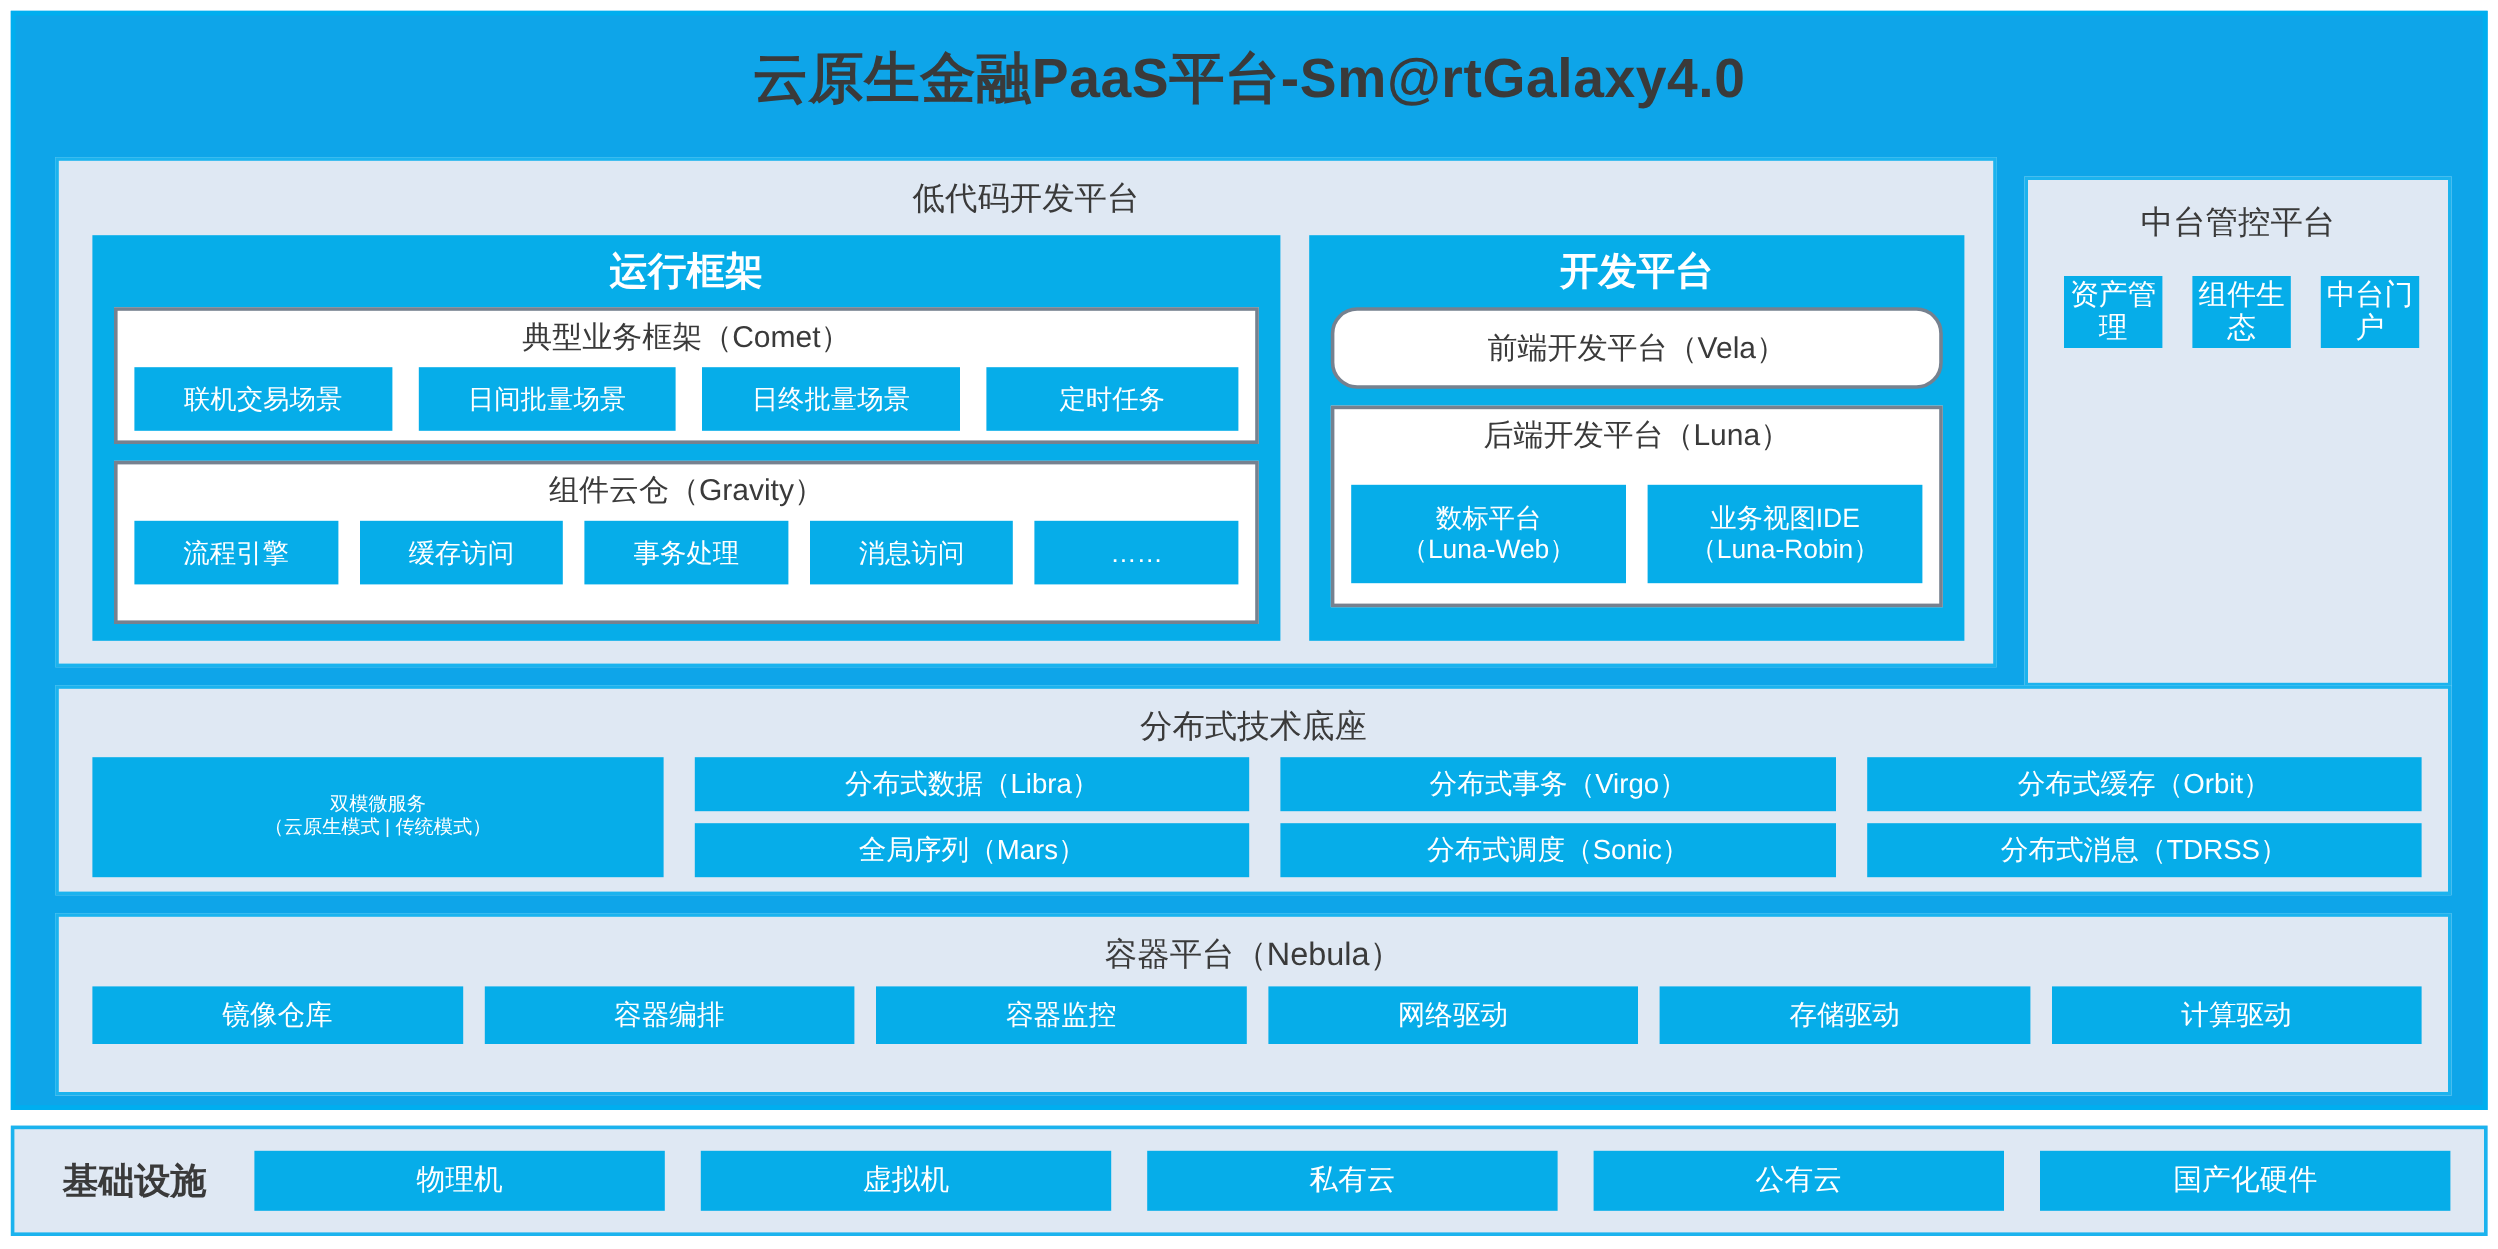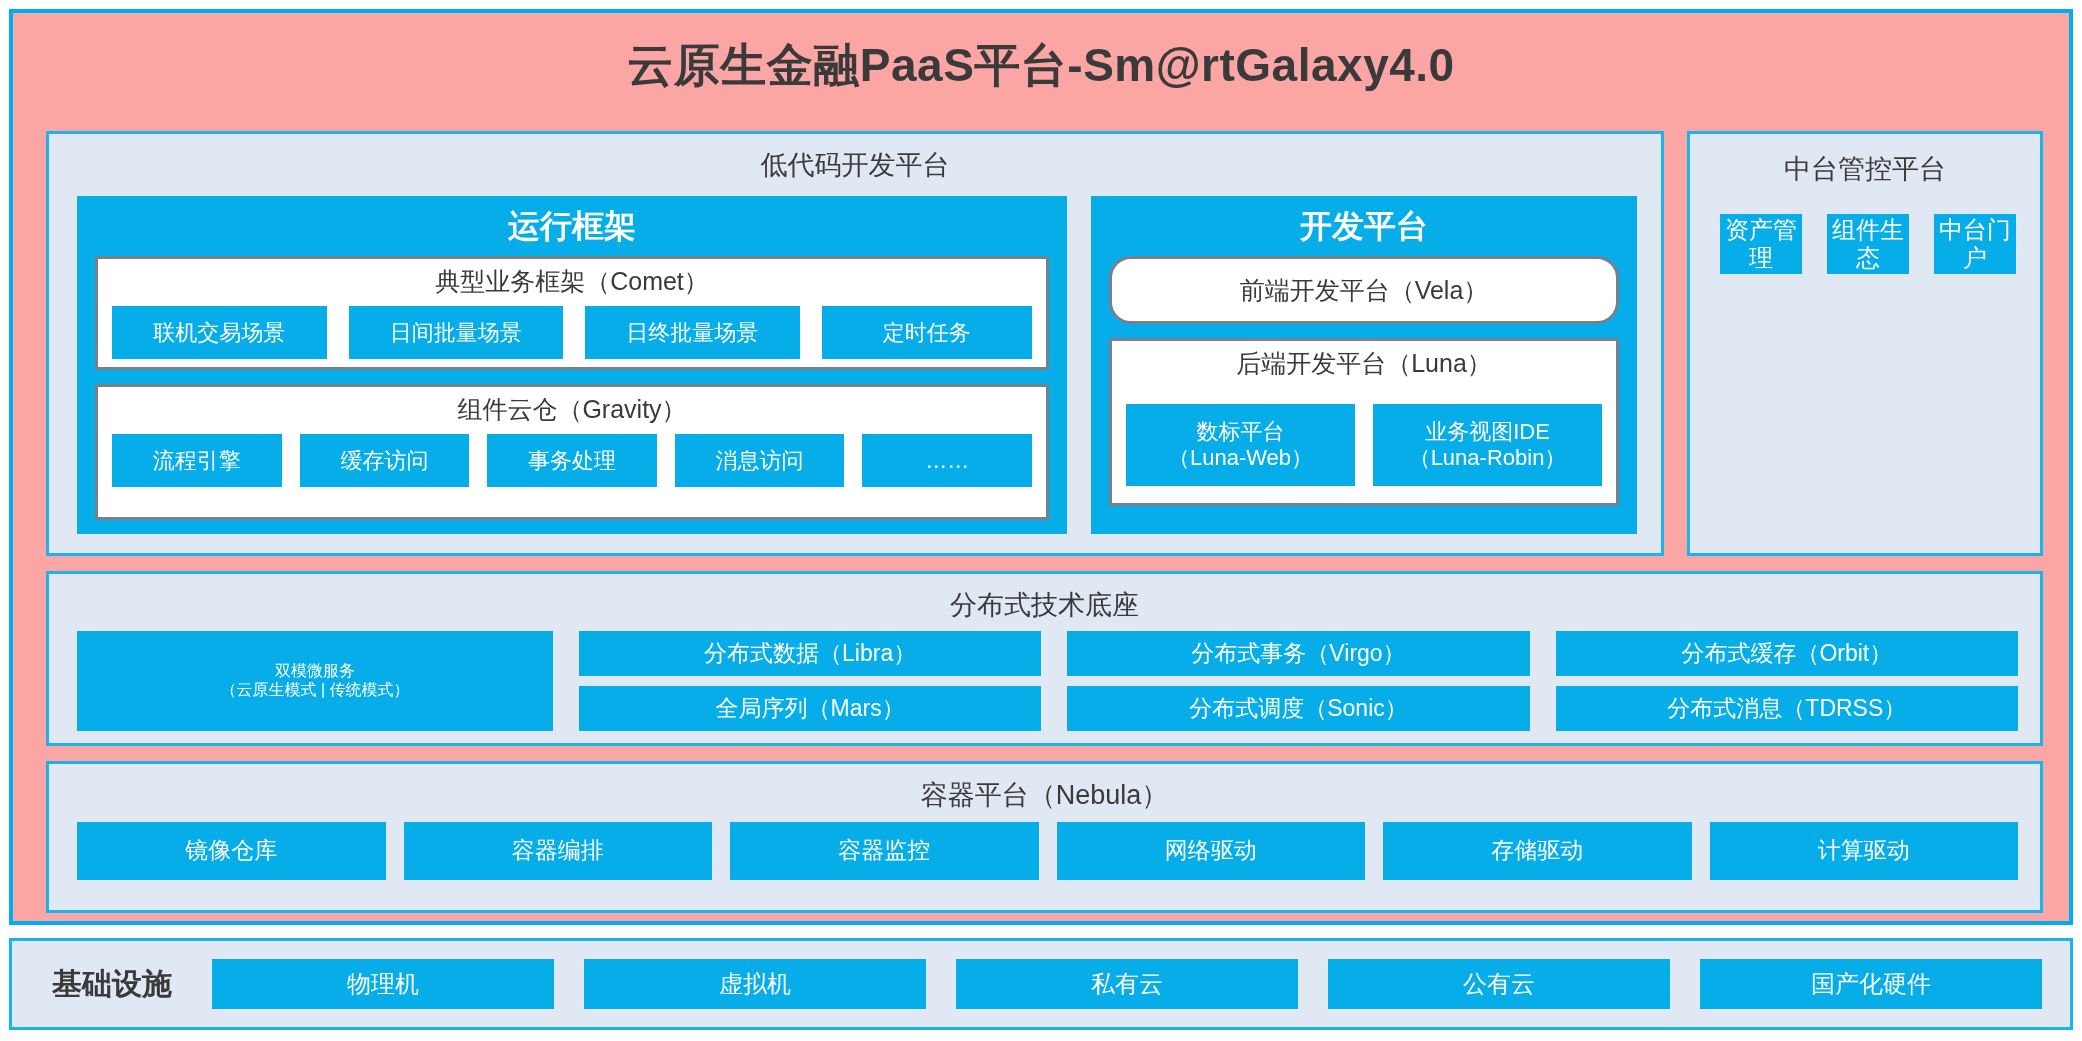--- a/index.html
+++ b/index.html
@@ -17,21 +17,21 @@
     display:flex;flex-direction:column;
   }
 
   
   .main-frame{
     position:absolute;
     left:9px;top:9px;
     width:2064px;height:916px;
     box-sizing:border-box;
     border:4px solid #00AEEF;
-    background:#fca5a5;
+    background:#0ea5e9;
   }
 
   .title{
     text-align:center;
     font-size:46px;
     font-weight:600;
     color:#3A3A3A;
     letter-spacing:.5px;
     padding-top:22px;
     height:72px;
@@ -124,21 +124,21 @@
   .gravity-chips .chip{flex:1;}
 
   .vela-card{height:68px;display:flex;align-items:center;justify-content:center;border-radius:22px;}
   .vela-card .card-title{font-size:25px;}
   .luna-card{height:168px;margin-top:14px;padding:10px 14px 0 14px;}
   .luna-card .card-title{margin-bottom:28px;}
   .luna-chips{display:flex;gap:18px;height:82px;}
   .luna-chips .chip{flex:1;flex-direction:column;}
 
   .midoffice{
-    position:absolute;left:1641px;top:0;
+    position:absolute;left:1641px;top:16px;
     width:356px;height:425px;
   }
   .midoffice > .panel-title{padding-top:22px;}
   .midoffice-body{
     position:absolute;left:30px;top:80px;
     width:296px;
     display:flex;flex-direction:row;gap:25px;
   }
   .midoffice-body .chip{height:60px;font-size:24px;}
 
@@ -166,21 +166,21 @@
     position:absolute;
     left:33px;top:748px;
     width:1997px;height:152px;
   }
   .row3 > .panel-title{padding-top:18px;}
   .row3-body{
     position:absolute;left:28px;top:58px;
     width:1941px;height:58px;
     display:flex;gap:18px;
   }
-  .row3-body .chip{flex:1;height:58px;font-size:23px;}
+  .row3-body .chip{flex:1;height:48px;font-size:23px;}
 
   
   .infra{
     position:absolute;
     left:9px;top:938px;
     width:2064px;height:92px;
     display:flex;align-items:center;
   }
   .infra-label{
     width:200px;

